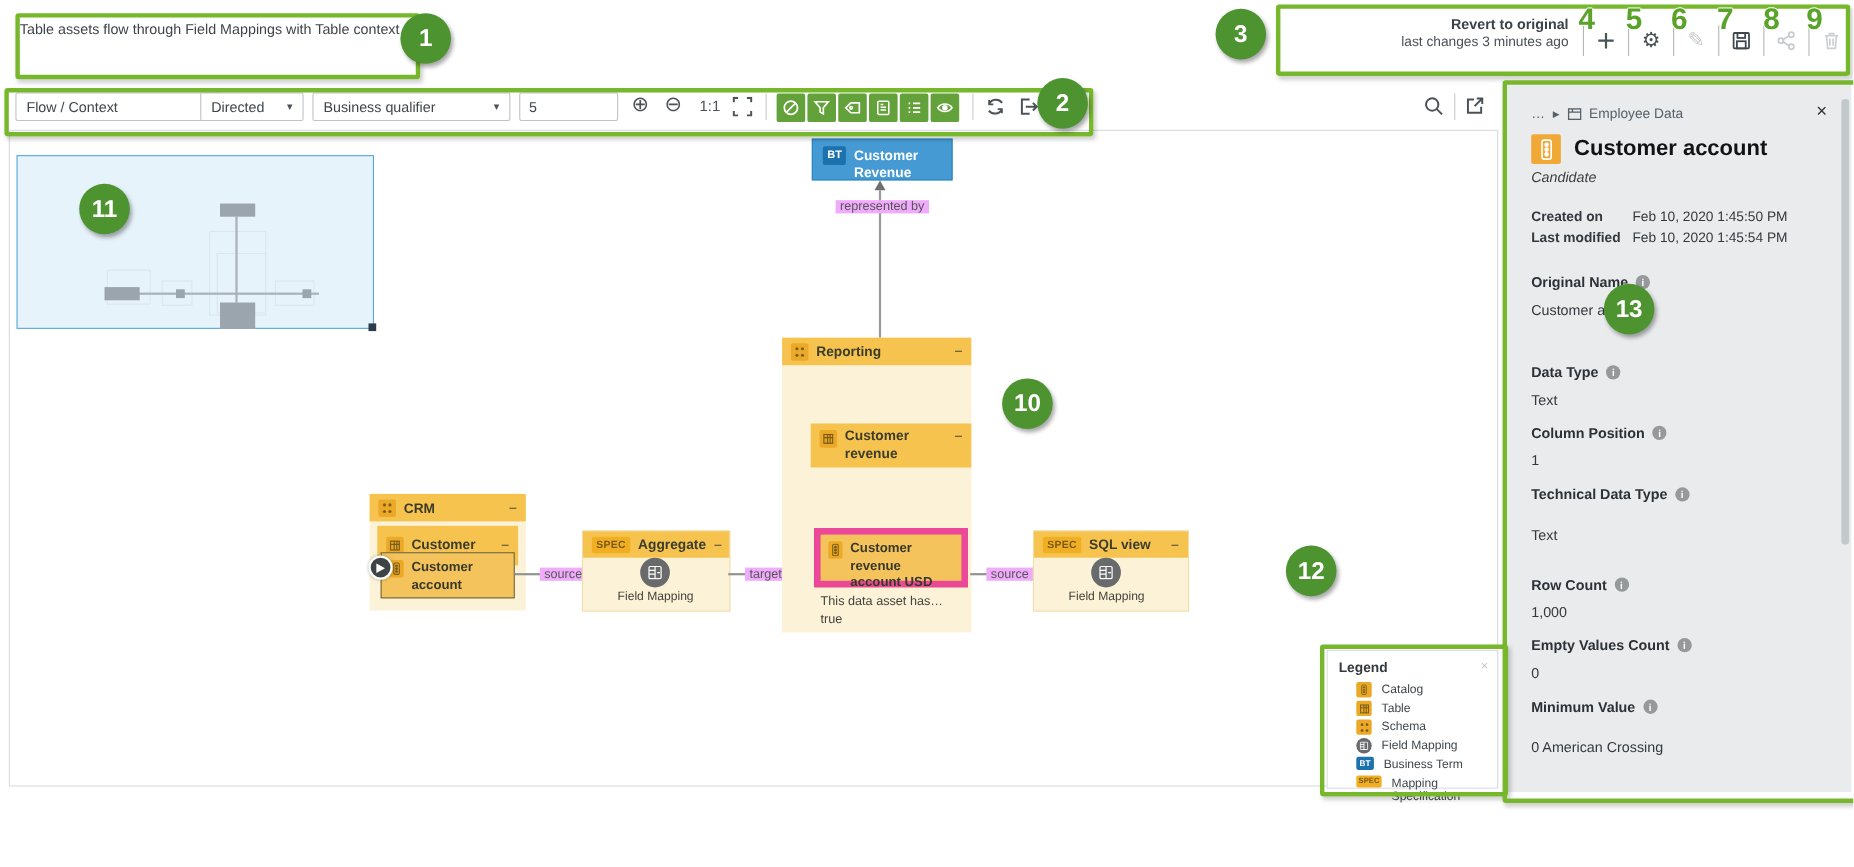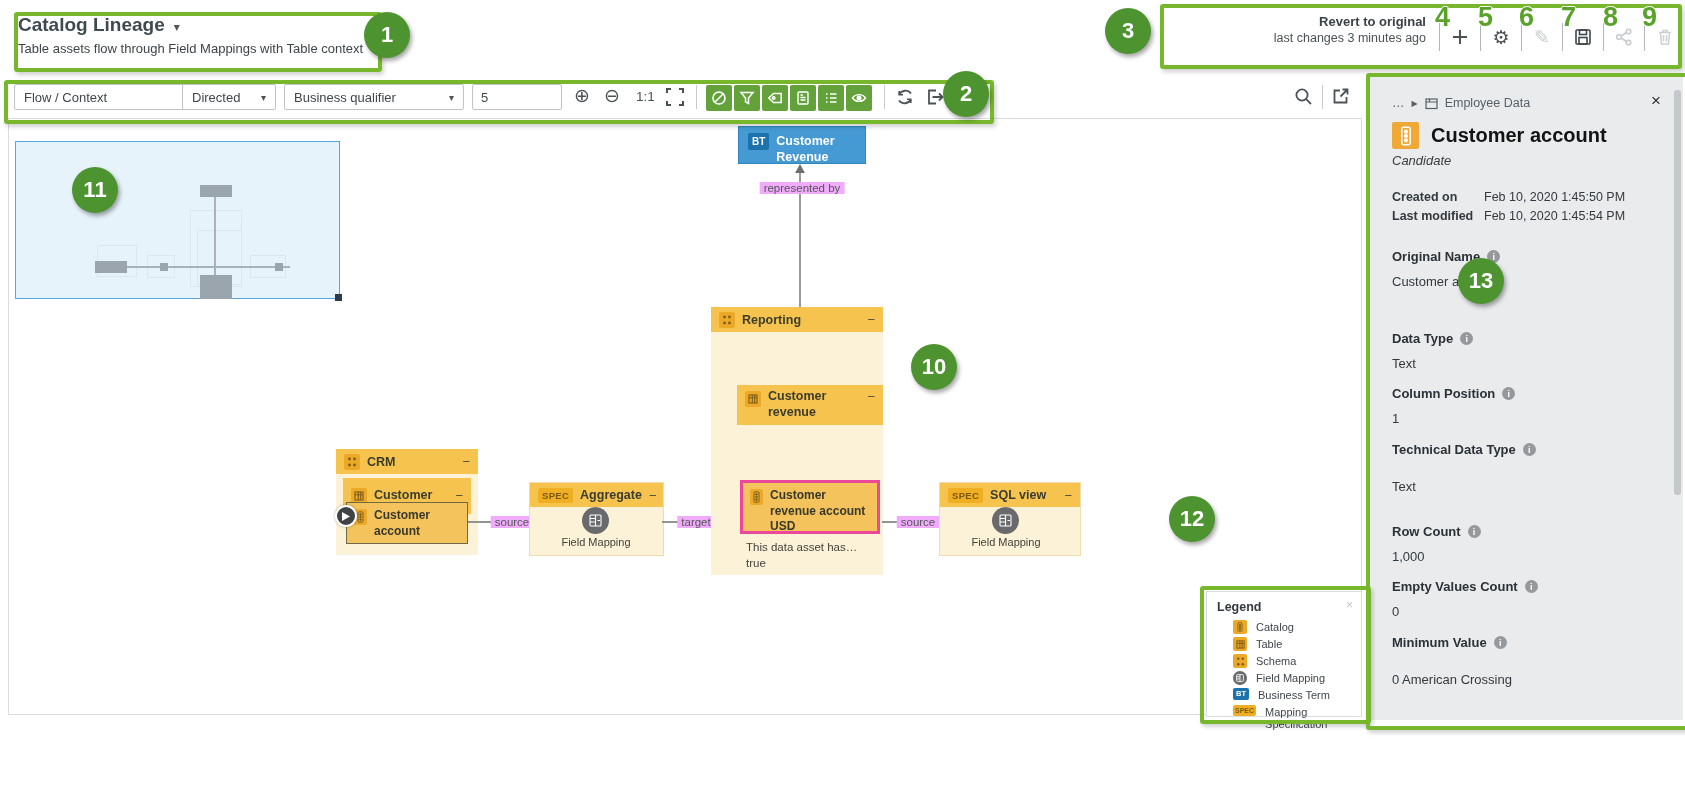--- a/index.html
+++ b/index.html
@@ -117,23 +117,20 @@
         text-shadow:-1px 0 0 #fff,1px 0 0 #fff,0 -1px 0 #fff,0 1px 0 #fff;}
 
   svg{display:block;}
 </style>
 </head>
 <body>
 
 <div class="app">
 
   <div class="title-block">
-    <div>
-      <span class="page-title">Catalog Lineage</span><span class="title-caret">▾</span>
-    </div>
     <div class="subtitle">Table assets flow through Field Mappings with Table context</div>
   </div>
 
   <div class="revert-block">
     <div class="revert-main">Revert to original</div>
     <div class="revert-sub">last changes 3 minutes ago</div>
   </div>
 
   <div class="hdr-icons">
     <div class="hdr-div"></div>
@@ -378,21 +375,21 @@
         <span class="chip chip16" style="margin-top:2px;">
           <svg width="10" height="10" viewBox="0 0 10 10" fill="none" stroke="#7c5d17" stroke-width="1.1">
               <rect x="1" y="1" width="8" height="8"></rect>
               <path d="M1 3.8 H9 M4.3 1 V9 M6.7 1 V9"></path>
             </svg>
         </span>
         <span style="width:76px;">Customer revenue</span>
         <span class="minus">−</span>
       </div>
     </div>
-    <div class="colnode" style="left:731px;top:361px;width:140px;height:54px;border:3px solid #ec4899;">
+    <div class="colnode" style="left:731px;top:361px;width:140px;height:54px;border:6px solid #ec4899;">
       <span class="chip chip12">
         <svg width="7" height="12" viewBox="0 0 7 12" fill="none" stroke="#7c5d17" stroke-width="1">
             <rect x="1" y="0.8" width="5" height="10.4" rx="1.2"></rect>
             <circle cx="3.5" cy="3.4" r="0.8" fill="#7c5d17"></circle>
             <circle cx="3.5" cy="6" r="0.8" fill="#7c5d17"></circle>
             <circle cx="3.5" cy="8.6" r="0.8" fill="#7c5d17"></circle>
           </svg>
       </span>
       <span style="width:100px;">Customer revenue account USD</span>
     </div>

